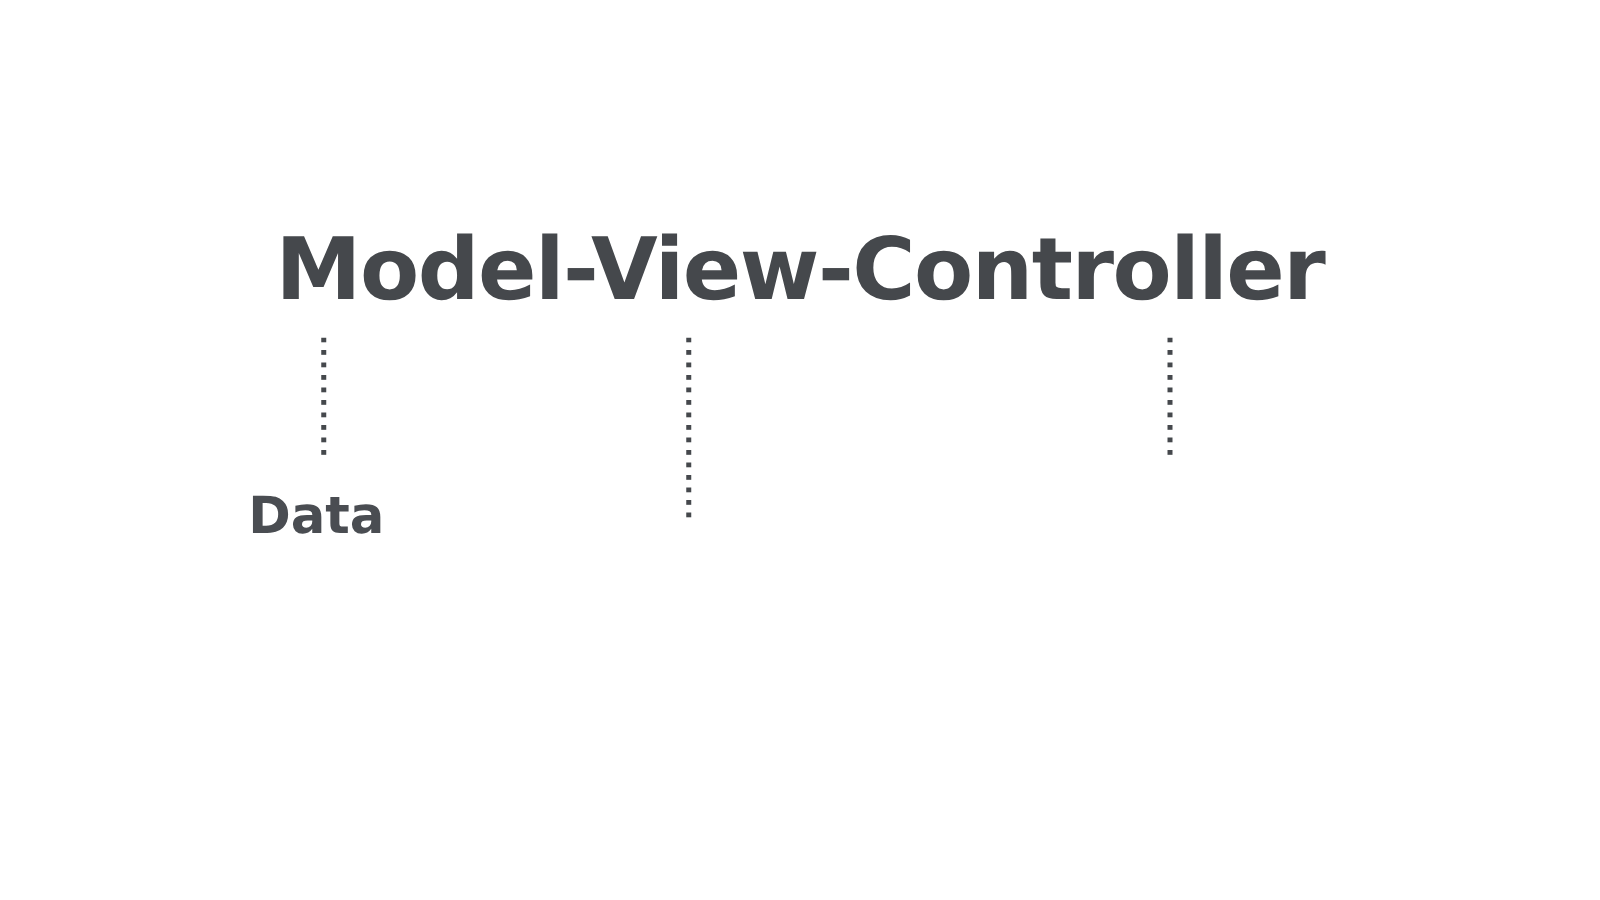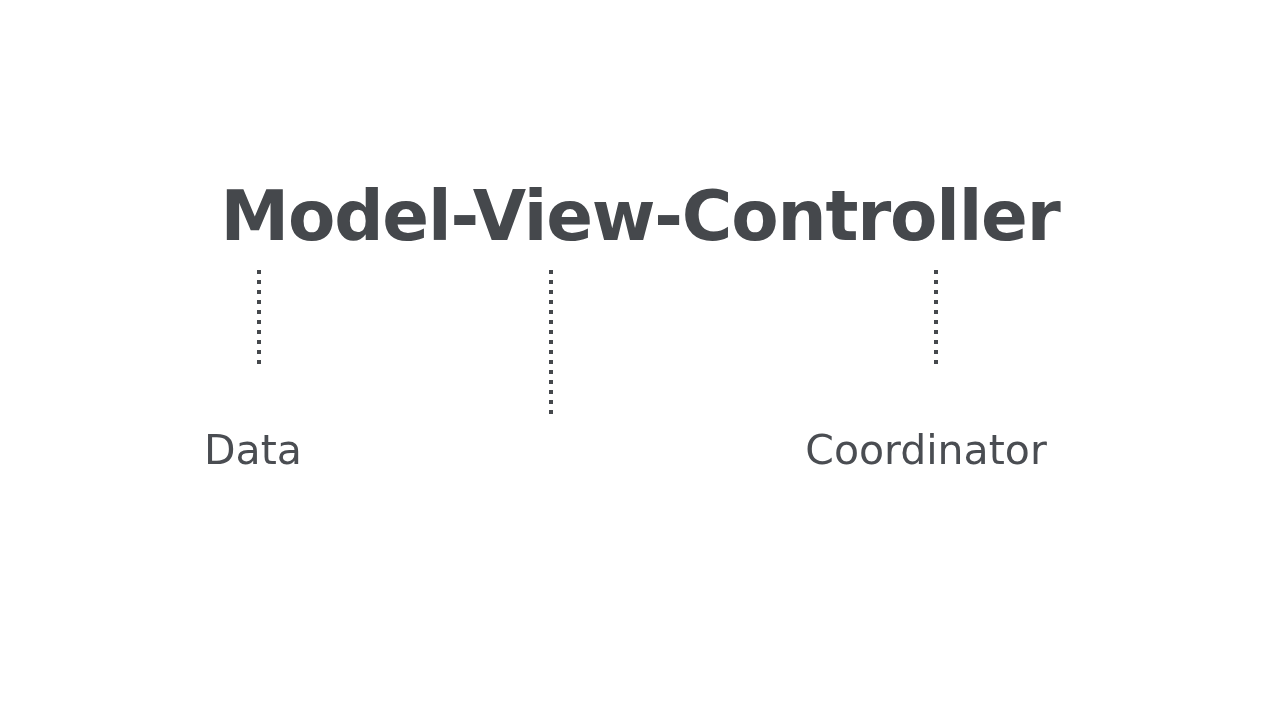--- a/index.html
+++ b/index.html
@@ -52,42 +52,40 @@
     background-repeat: repeat-y;
   }
   .leader-model  { left: 257px; top: 270px; height: 94px; }
   .leader-view   { left: 549px; top: 270px; height: 148px; }
   .leader-ctrl   { left: 934px; top: 270px; height: 94px; }
 
   
   .leaf-label {
     position: absolute;
     font-family: "DejaVu Sans", sans-serif;
-    font-weight: normal;
+    font-weight: bold;
     font-size: 41px;
     line-height: 50px;
     color: #4a4d52;
     white-space: nowrap;
     text-align: left;
     transform: translateX(-50%);
-    margin-top: 38px;
   }
   .label-data  { left: 253px; top: 387px; }
   .label-ui    { left: 545px; top: 438px; }
   .label-coord { left: 926px; top: 387px; }
 </style>
 </head>
 <body>
 
 <div id="slide">
 
   <div class="title">Model-View-Controller</div>
 
   <div class="leader leader-model"></div>
   <div class="leader leader-view"></div>
   <div class="leader leader-ctrl"></div>
 
   <div class="leaf-label label-data">Data</div>
 
 
-  <div class="leaf-label label-coord">Coordinator</div>
 
 </div>
 
 </body></html>

